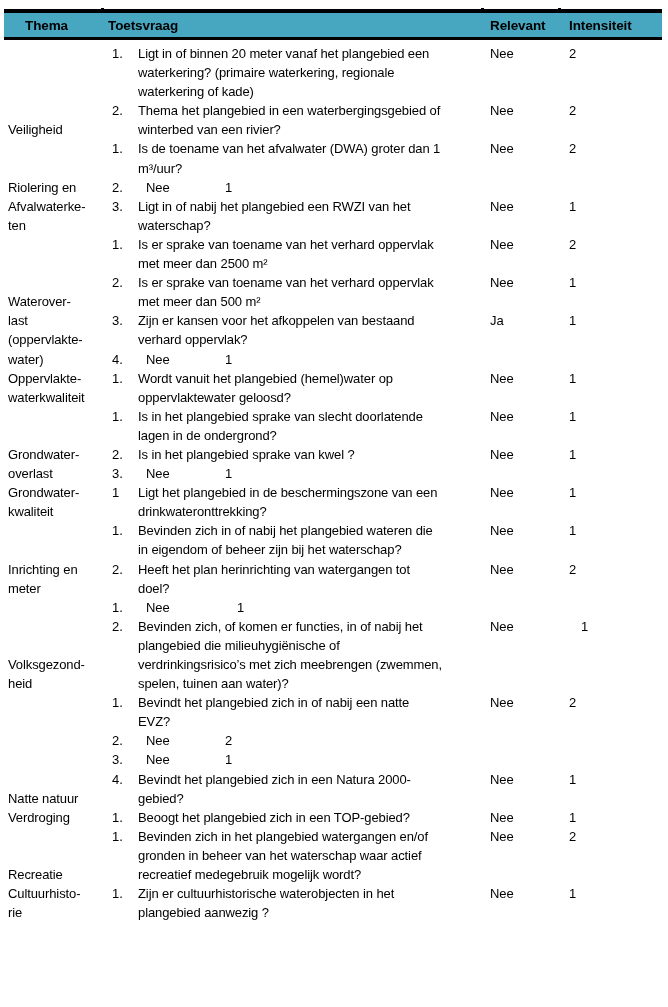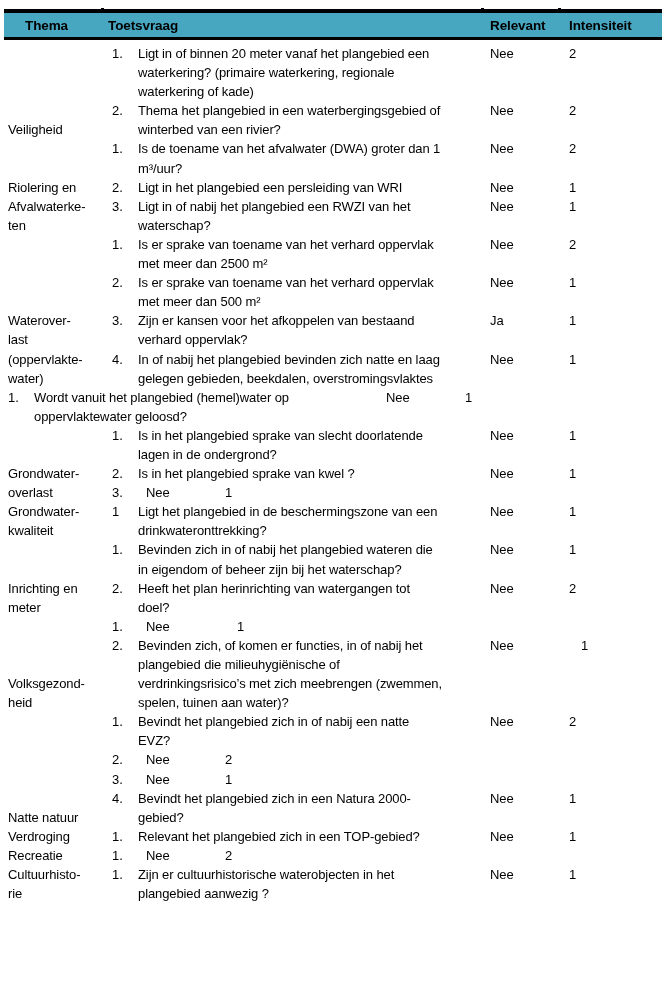--- a/index.html
+++ b/index.html
@@ -105,21 +105,20 @@
         <div class="q-list">
           <div class="q-row">
             <div class="nr-cell">1.</div>
             <div class="text-cell">Is de toename van het afvalwater (DWA) groter dan 1
 m³/uur?</div>
             <div class="rel-cell">Nee</div>
             <div class="int-cell">2</div>
           </div>
           <div class="q-row">
             <div class="nr-cell">2.</div>
-            <div class="text-cell">Ligt in het plangebied een persleiding van WRI</div>
             <div class="rel-cell">Nee</div>
             <div class="int-cell">1</div>
           </div>
           <div class="q-row">
             <div class="nr-cell">3.</div>
             <div class="text-cell">Ligt in of nabij het plangebied een RWZI van het
 waterschap?</div>
             <div class="rel-cell">Nee</div>
             <div class="int-cell">1</div>
           </div>
@@ -147,28 +146,28 @@
           </div>
           <div class="q-row">
             <div class="nr-cell">3.</div>
             <div class="text-cell">Zijn er kansen voor het afkoppelen van bestaand
 verhard oppervlak?</div>
             <div class="rel-cell">Ja</div>
             <div class="int-cell">1</div>
           </div>
           <div class="q-row">
             <div class="nr-cell">4.</div>
-            <div class="text-cell">In of nabij het plangebied bevinden zich natte en laag
-gelegen gebieden, beekdalen, overstromingsvlaktes</div>
-            <div class="rel-cell">Nee</div>
-            <div class="int-cell">1</div>
-          </div>
-        </div>
-      </div>
-      <div class="theme-row">
+            <div class="rel-cell">Nee</div>
+            <div class="int-cell">1</div>
+          </div>
+        </div>
+      </div>
+      <div class="theme-row">
+        <div class="thema-cell">Oppervlakte-
+waterkwaliteit</div>
         <div class="q-list">
           <div class="q-row">
             <div class="nr-cell">1.</div>
             <div class="text-cell">Wordt vanuit het plangebied (hemel)water op
 oppervlaktewater geloosd?</div>
             <div class="rel-cell">Nee</div>
             <div class="int-cell">1</div>
           </div>
         </div>
       </div>
@@ -276,31 +275,34 @@
             <div class="rel-cell">Nee</div>
             <div class="int-cell">1</div>
           </div>
         </div>
       </div>
       <div class="theme-row">
         <div class="thema-cell">Verdroging</div>
         <div class="q-list">
           <div class="q-row">
             <div class="nr-cell">1.</div>
-            <div class="text-cell">Relevant het plangebied zich in een TOP-gebied?</div>
+            <div class="text-cell">Beoogt het plangebied zich in een TOP-gebied?</div>
             <div class="rel-cell">Nee</div>
             <div class="int-cell">1</div>
           </div>
         </div>
       </div>
       <div class="theme-row">
         <div class="thema-cell">Recreatie</div>
         <div class="q-list">
           <div class="q-row">
             <div class="nr-cell">1.</div>
+            <div class="text-cell">Bevinden zich in het plangebied watergangen en/of
+gronden in beheer van het waterschap waar actief
+recreatief medegebruik mogelijk wordt?</div>
             <div class="rel-cell">Nee</div>
             <div class="int-cell">2</div>
           </div>
         </div>
       </div>
       <div class="theme-row">
         <div class="thema-cell">Cultuurhisto-
 rie</div>
         <div class="q-list">
           <div class="q-row">

